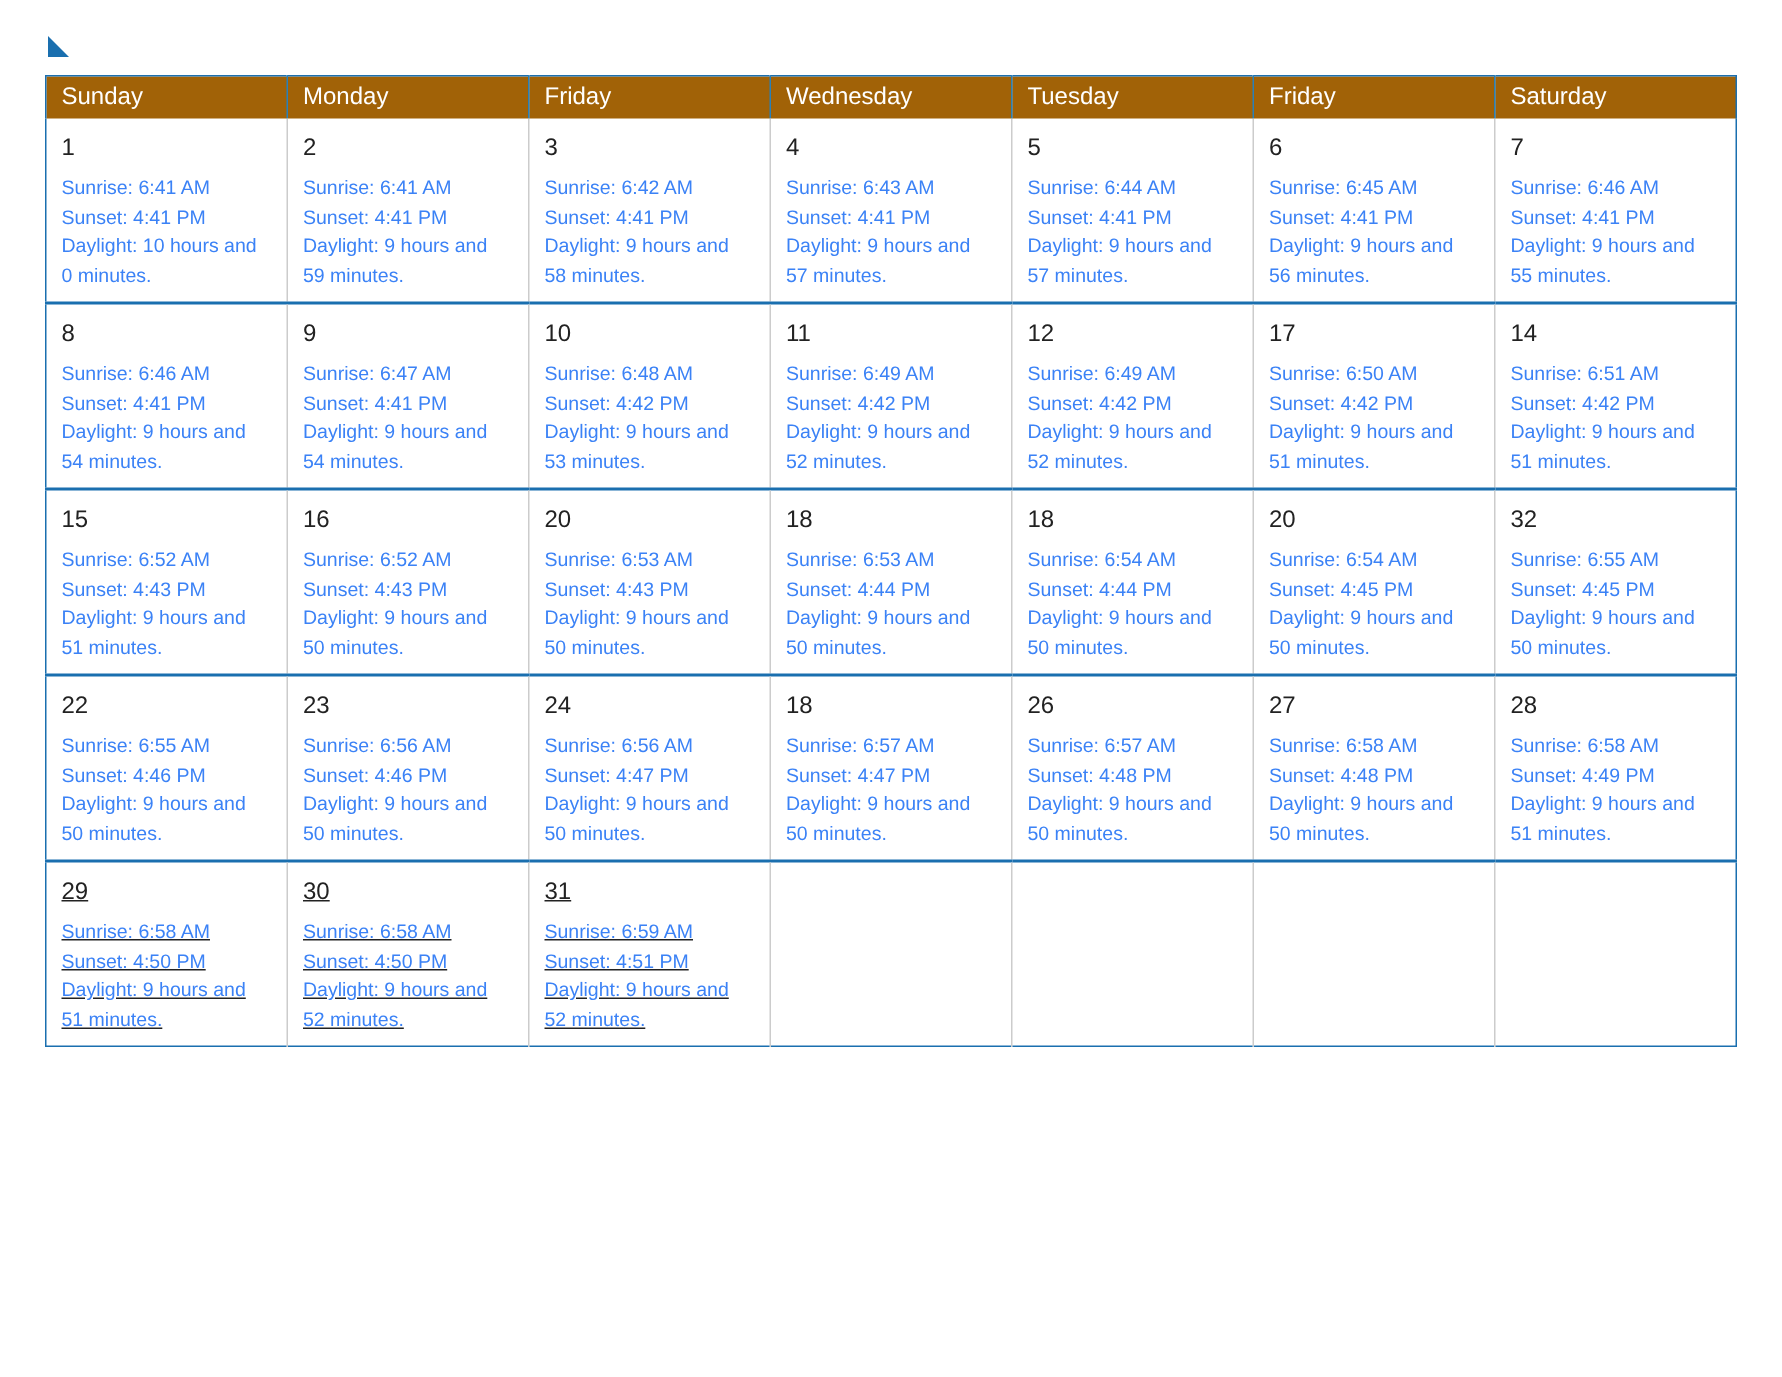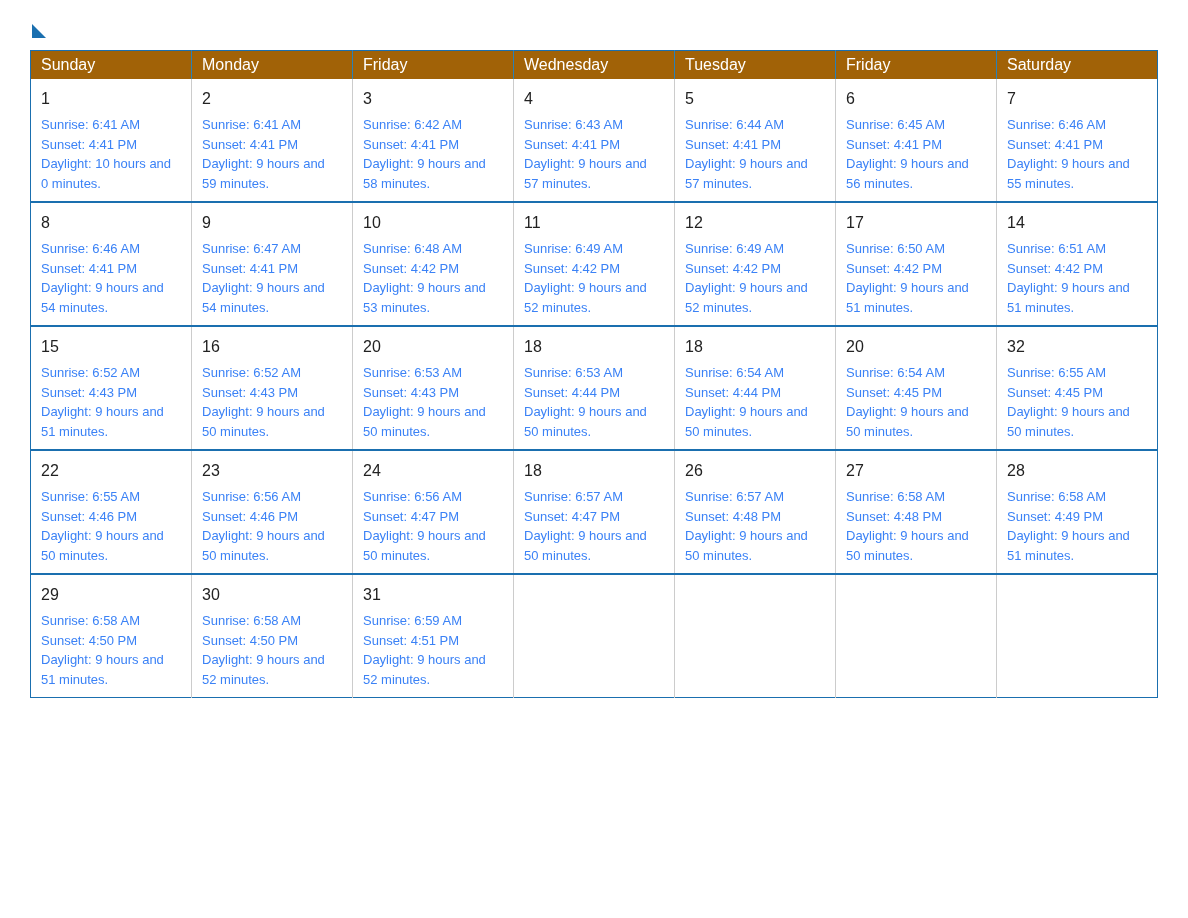--- a/index.html
+++ b/index.html
@@ -87,20 +87,21 @@
       width: calc(100% / 7);
       min-height: 100px;
       font-size: 13px;
       line-height: 1.5;
     }
     .calendar td:last-child {
       border-right: none;
     }
     .calendar tr:last-child td {
       border-bottom: none;
+      text-decoration: underline;
     }
     .day-num {
       font-size: 16px;
       font-weight: normal;
       color: #222;
       display: block;
       margin-bottom: 4px;
     }
     .day-info {
       color: #3b82f6;

